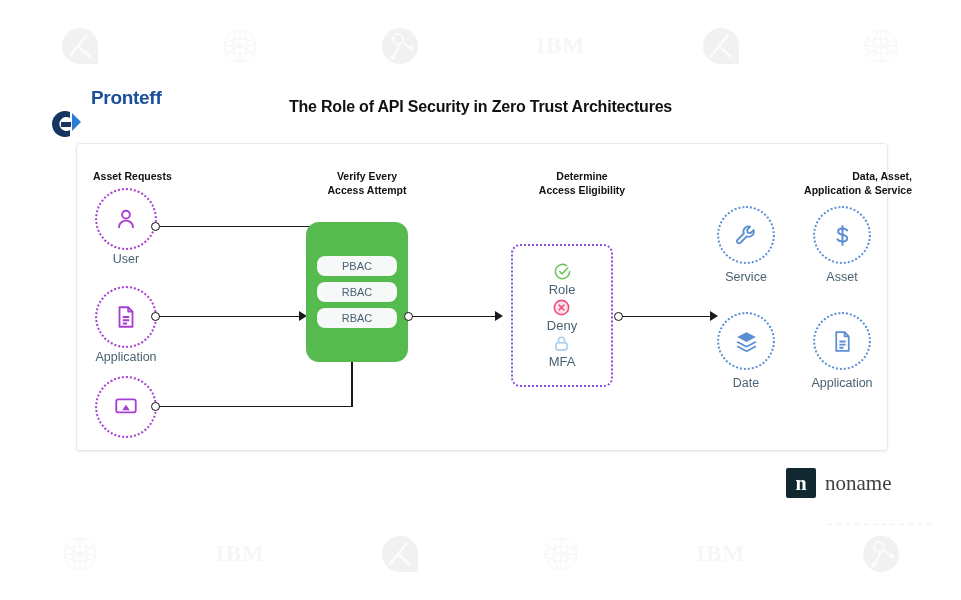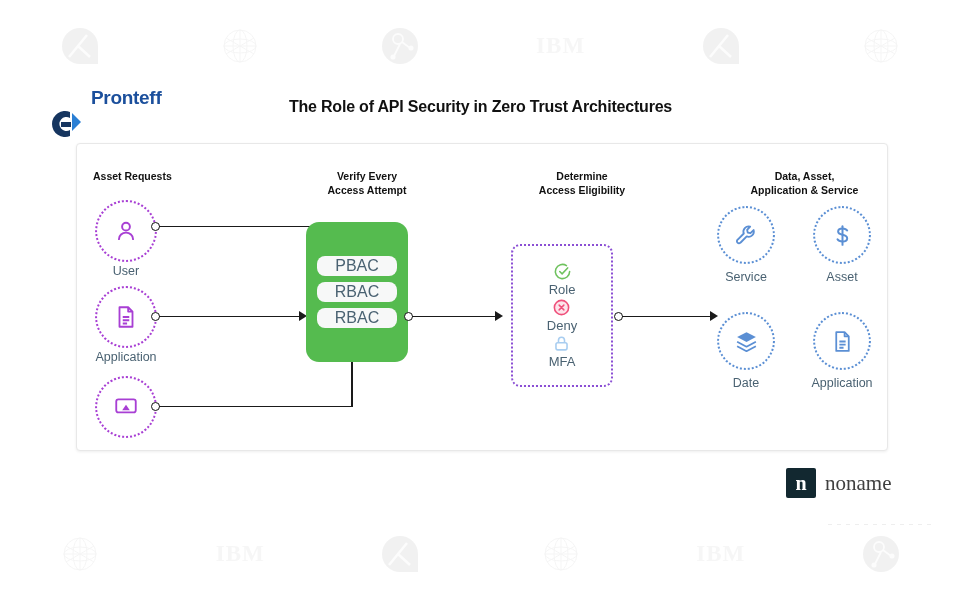--- a/index.html
+++ b/index.html
@@ -37,21 +37,21 @@
     box-shadow:0 1px 3px rgba(0,0,0,.07);
   }
 
   .col-title{
     position:absolute;text-align:center;font-size:10.5px;font-weight:bold;
     color:#111;line-height:1.35;white-space:pre-line;
   }
   #t-assets{left:8px;top:25px;width:170px;text-align:left;padding-left:8px;}
   #t-verify{left:200px;top:25px;width:180px;}
   #t-determine{left:410px;top:25px;width:190px;}
-  #t-data{left:620px;top:25px;width:215px;}
+  #t-data{left:620px;top:25px;width:215px;text-align:right;}
 
   
   .node{position:absolute;width:62px;height:62px;}
   .dotted-circle{
     width:62px;height:62px;border-radius:50%;
     border:2.2px dotted #a83fd4;
     display:flex;align-items:center;justify-content:center;
     box-sizing:border-box;
   }
   .dotted-circle.blue{border-color:#5b8fd4;}
@@ -79,21 +79,21 @@
   
   .green-box{
     position:absolute;left:229px;top:78px;width:102px;height:140px;
     background:#55bb4f;border-radius:13px;
     display:flex;flex-direction:column;align-items:center;justify-content:center;
     gap:6px;
   }
   .pill{
     width:80px;height:20px;background:#f7f8f8;border-radius:8px;
     display:flex;align-items:center;justify-content:center;
-    font-size:16px;color:#4a6272;
+    font-size:11px;color:#4a6272;
   }
 
   
   .dash-box{
     position:absolute;left:434px;top:100px;width:102px;height:143px;
     border:2.2px dotted #8b4fd4;border-radius:9px;box-sizing:border-box;
     display:flex;flex-direction:column;align-items:center;justify-content:center;
     gap:1px;
   }
   .dash-item{display:flex;flex-direction:column;align-items:center;gap:1px;}
@@ -187,21 +187,21 @@
 <div class="card">
 
   <div class="col-title" id="t-assets">Asset Requests</div>
   <div class="col-title" id="t-verify">Verify Every
 Access Attempt</div>
   <div class="col-title" id="t-determine">Determine
 Access Eligibility</div>
   <div class="col-title" id="t-data">Data, Asset,
 Application &amp; Service</div>
 
-  <div class="node" style="left:18px;top:56px;">
+  <div class="node" style="left:18px;top:44px;">
     <div class="dotted-circle">
       <svg width="26" height="26" viewBox="0 0 24 24" fill="none" stroke="#a83fd4" stroke-width="1.8" stroke-linecap="round">
         <circle cx="12" cy="8" r="3.6"></circle>
           <path d="M5.5 19.5c0-3.6 2.9-6 6.5-6s6.5 2.4 6.5 6"></path>
       </svg>
     </div>
     <div class="node-label">User</div>
   </div>
 
   <div class="node" style="left:18px;top:142px;">

